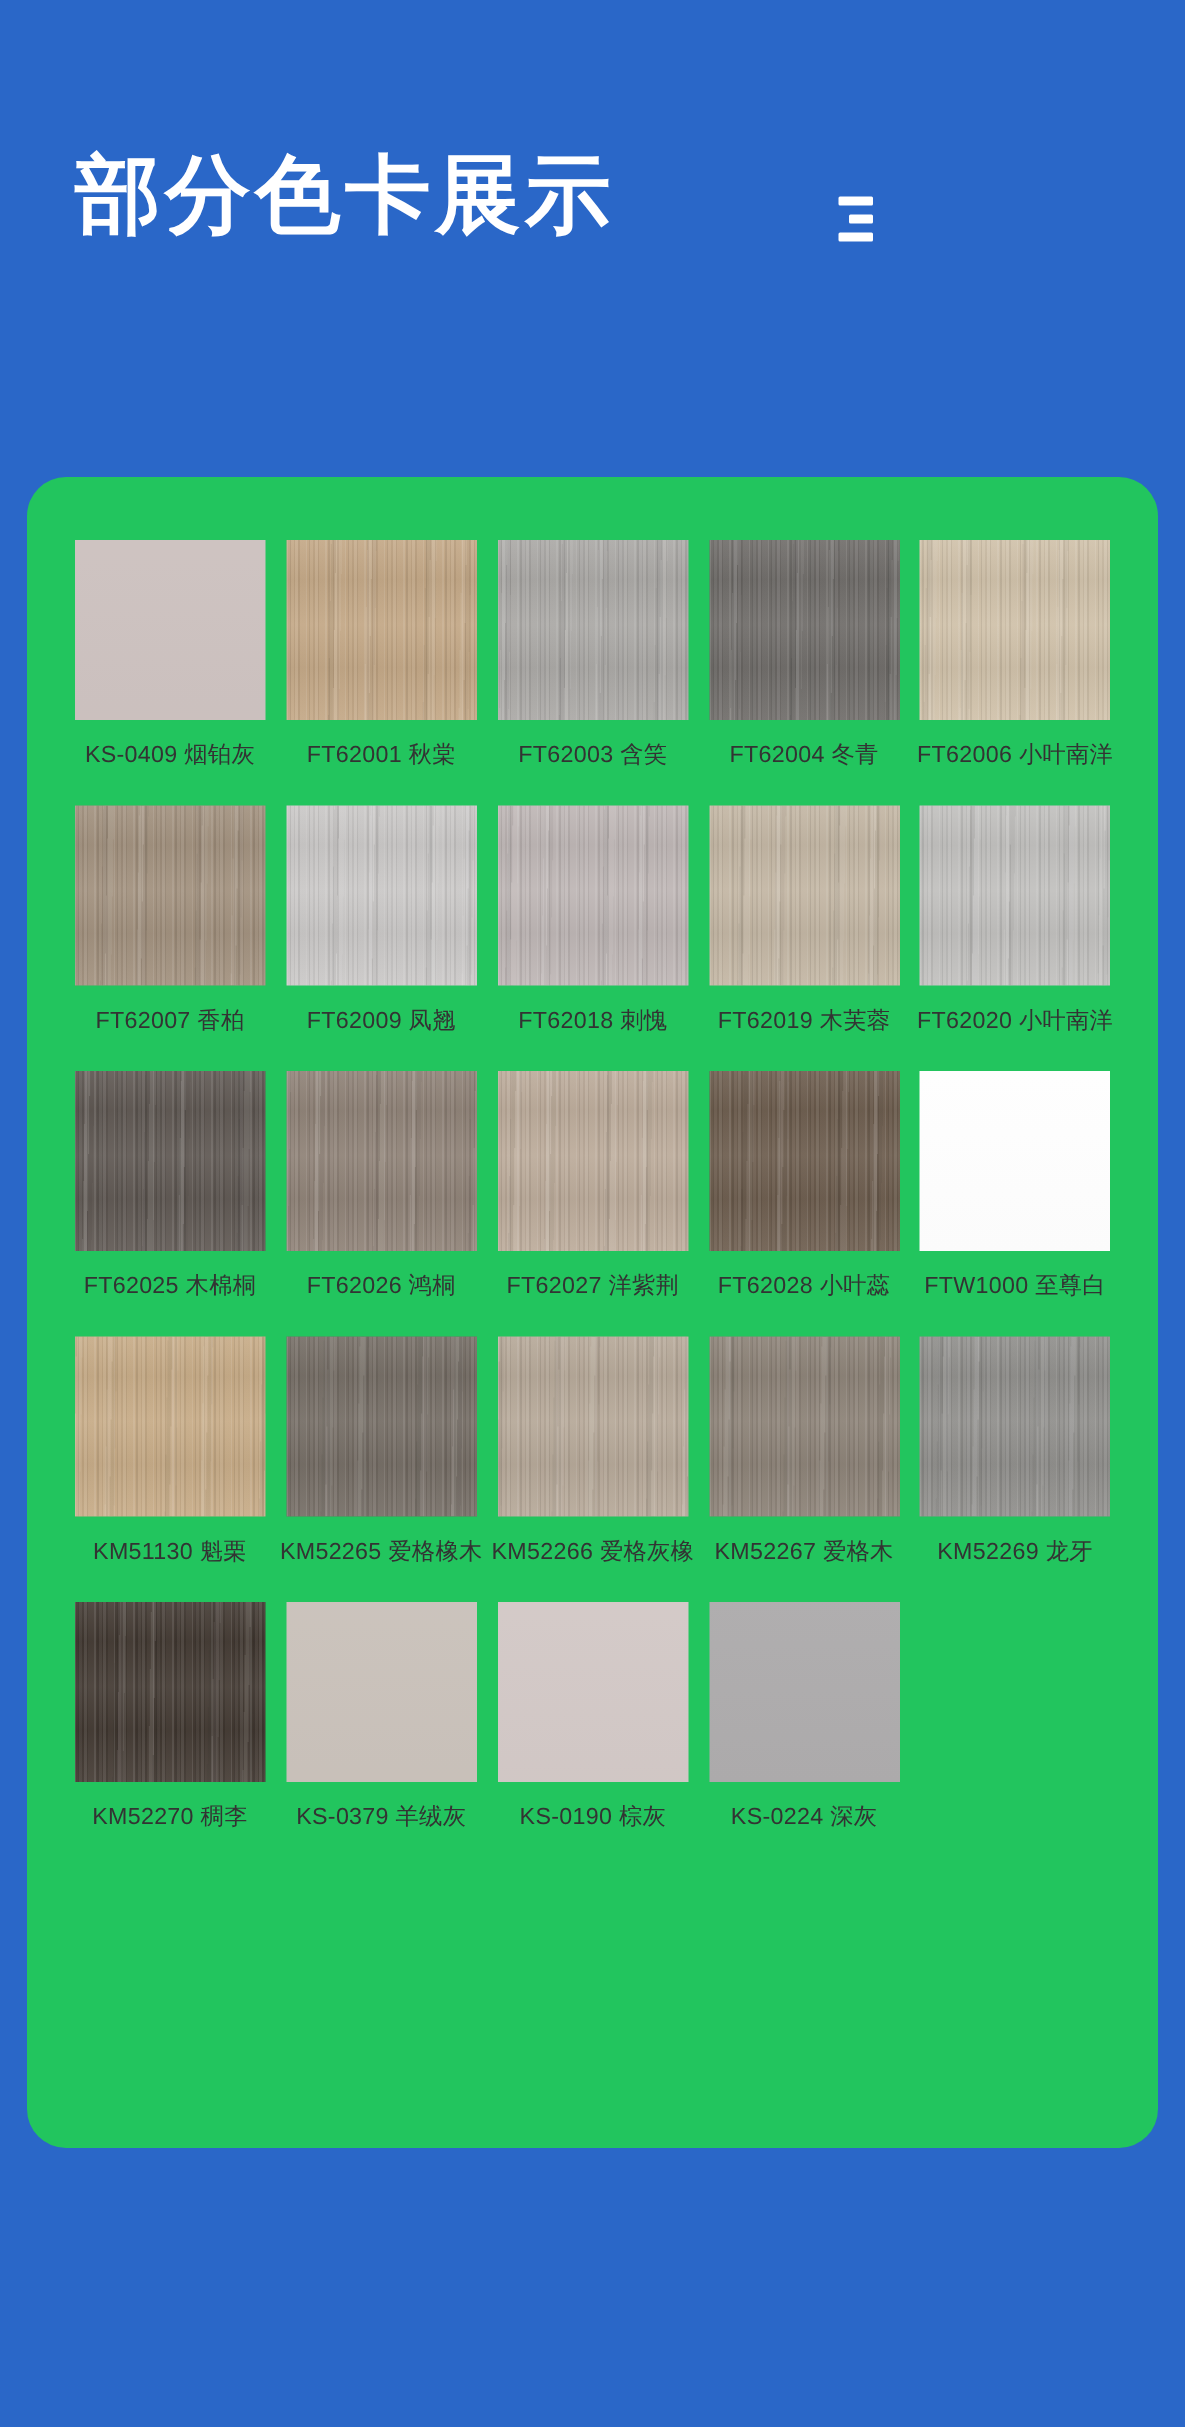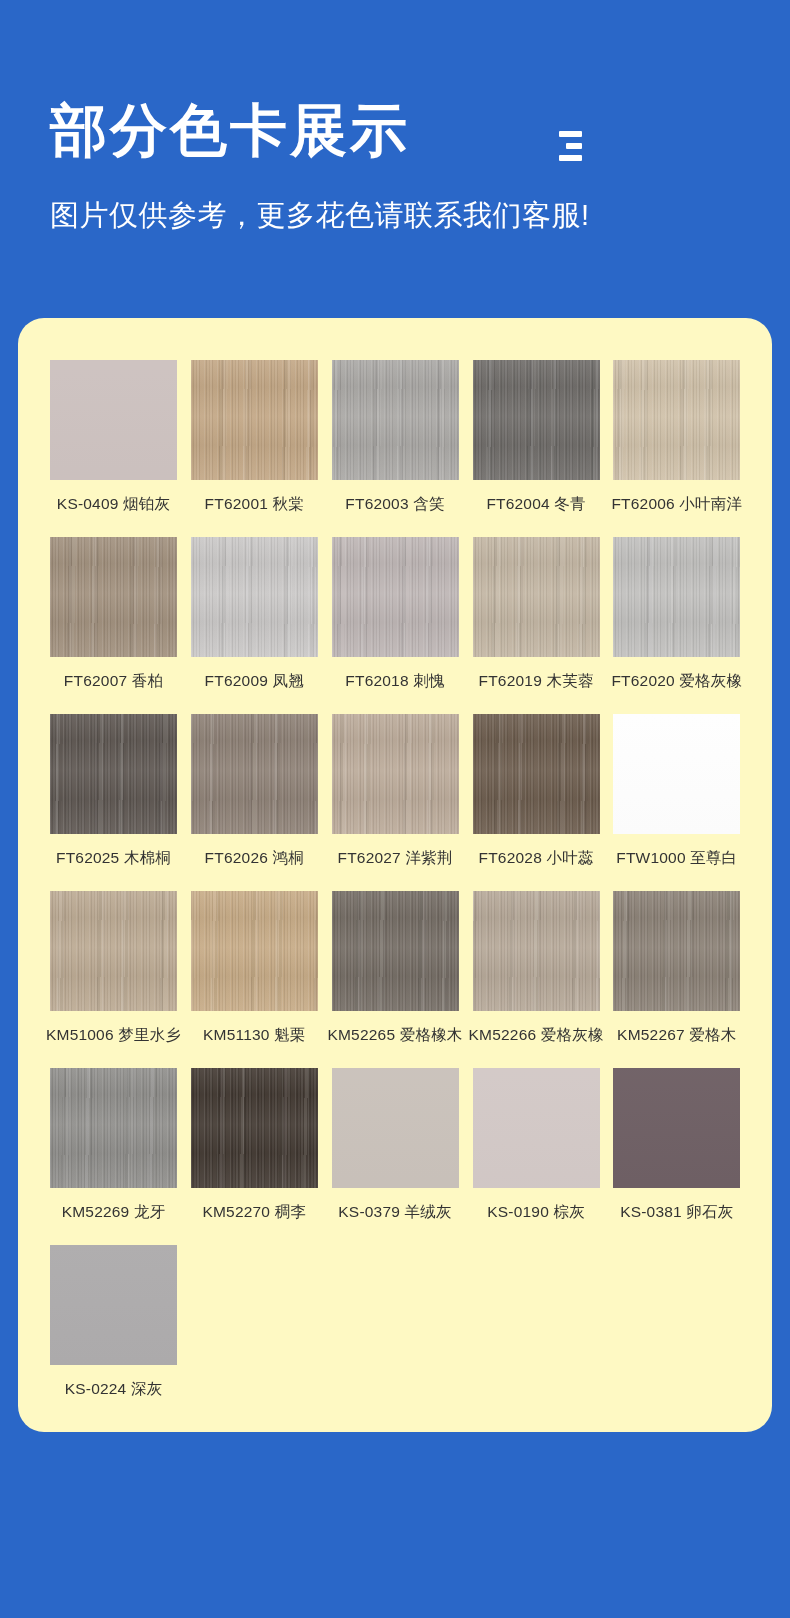--- a/index.html
+++ b/index.html
@@ -70,21 +70,21 @@
   #header-deco-icon i.b2 { left: 12px; top: 16px; width: 16px; height: 6px; }
   #header-deco-icon i.b3 { left: 5px;  top: 28px; width: 23px; height: 6px; }
 
   
   #swatch-card {
     position: absolute;
     left: 18px;
     top: 318px;
     width: 754px;
     height: 1114px;
-    background: #fef9c3;
+    background: #22c55e;
     border-radius: 26px;
   }
 
   #swatch-grid {
     position: absolute;
     left: 28px;
     top: 42px;
     width: 698px;
     display: grid;
     grid-template-columns: repeat(5, 1fr);
@@ -189,21 +189,20 @@
     letter-spacing: 0.2px;
   }
 </style>
 </head>
 <body>
 
 <div id="page">
 
   <div id="header">
     <div id="page-title">部分色卡展示</div>
-    <div id="page-subtitle">图片仅供参考，更多花色请联系我们客服!</div>
     <div id="header-deco-icon">
       <i class="b1"></i>
         <i class="b2"></i>
         <i class="b3"></i>
     </div>
   </div>
 
   <div id="swatch-card">
     <div id="swatch-grid">
         <div class="swatch-cell">
@@ -275,21 +274,21 @@
             <div class="grain-h"></div>
           </div>
           <div class="swatch-label">FT62019 木芙蓉</div>
         </div>
         <div class="swatch-cell">
           <div class="swatch-chip" style="background-color: rgb(192, 191, 189);">
             <div class="grain-v"></div>
             <div class="grain-s" style="background-position-x: 17px;"></div>
             <div class="grain-h"></div>
           </div>
-          <div class="swatch-label">FT62020 爱格灰橡</div>
+          <div class="swatch-label">FT62020 小叶南洋</div>
         </div>
         <div class="swatch-cell">
           <div class="swatch-chip" style="background-color: rgb(93, 86, 81);">
             <div class="grain-v"></div>
             <div class="grain-s" style="background-position-x: 30px;"></div>
             <div class="grain-h"></div>
           </div>
           <div class="swatch-label">FT62025 木棉桐</div>
         </div>
         <div class="swatch-cell">
@@ -316,28 +315,20 @@
           </div>
           <div class="swatch-label">FT62028 小叶蕊</div>
         </div>
         <div class="swatch-cell">
           <div class="swatch-chip flat" style="background-color: rgb(254, 254, 254);">
             <div class="grain-h"></div>
           </div>
           <div class="swatch-label">FTW1000 至尊白</div>
         </div>
         <div class="swatch-cell">
-          <div class="swatch-chip" style="background-color: rgb(187, 169, 146);">
-            <div class="grain-v"></div>
-            <div class="grain-s" style="background-position-x: 32px;"></div>
-            <div class="grain-h"></div>
-          </div>
-          <div class="swatch-label">KM51006 梦里水乡</div>
-        </div>
-        <div class="swatch-cell">
           <div class="swatch-chip" style="background-color: rgb(198, 170, 133);">
             <div class="grain-v"></div>
             <div class="grain-s" style="background-position-x: 45px;"></div>
             <div class="grain-h"></div>
           </div>
           <div class="swatch-label">KM51130 魁栗</div>
         </div>
         <div class="swatch-cell">
           <div class="swatch-chip" style="background-color: rgb(115, 107, 99);">
             <div class="grain-v"></div>
@@ -382,26 +373,20 @@
           <div class="swatch-chip flat" style="background-color: rgb(202, 194, 187);">
             <div class="grain-h"></div>
           </div>
           <div class="swatch-label">KS-0379 羊绒灰</div>
         </div>
         <div class="swatch-cell">
           <div class="swatch-chip flat" style="background-color: rgb(211, 201, 199);">
             <div class="grain-h"></div>
           </div>
           <div class="swatch-label">KS-0190 棕灰</div>
-        </div>
-        <div class="swatch-cell">
-          <div class="swatch-chip flat" style="background-color: rgb(111, 96, 101);">
-            <div class="grain-h"></div>
-          </div>
-          <div class="swatch-label">KS-0381 卵石灰</div>
         </div>
         <div class="swatch-cell">
           <div class="swatch-chip flat" style="background-color: rgb(174, 172, 173);">
             <div class="grain-h"></div>
           </div>
           <div class="swatch-label">KS-0224 深灰</div>
         </div>
       </div>
   </div>
 

